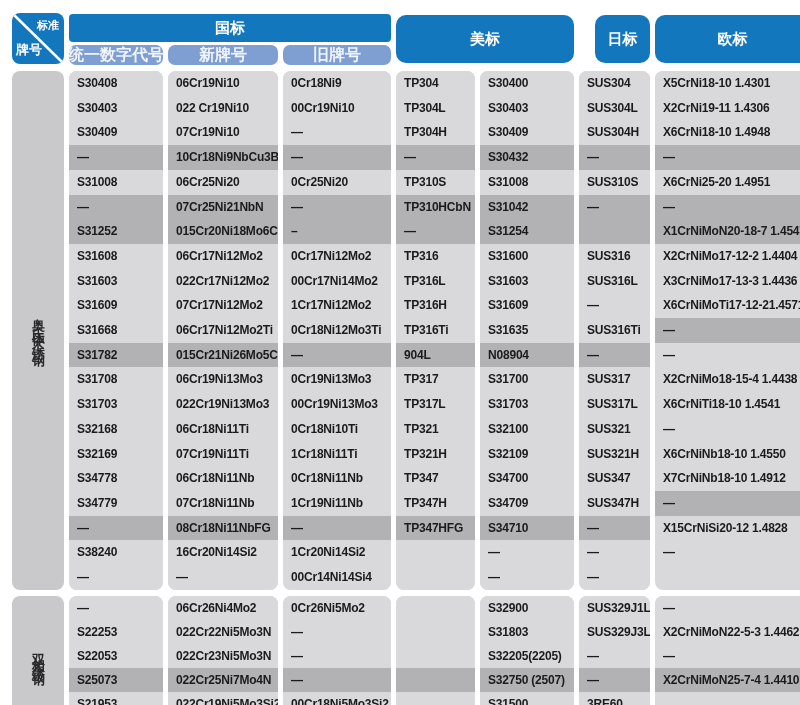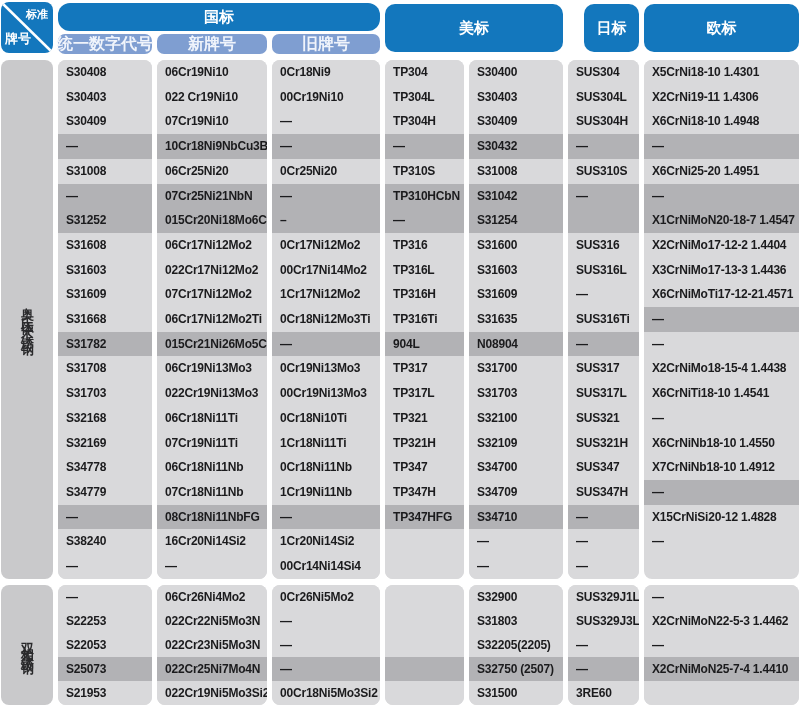--- a/index.html
+++ b/index.html
@@ -12,21 +12,21 @@
   }
   *{box-sizing:border-box;margin:0;padding:0;}
   body{
     background:#fff;
     font-family:"Liberation Sans","DejaVu Sans",sans-serif;
     -webkit-font-smoothing:antialiased;
   }
   .app{
     width:800px;height:705px;
     background:#fff;
-    padding:1px;
+    padding:12px;
     overflow:hidden;
   }
   .grid{
     display:grid;
     grid-template-columns:52px 94px 110px 108px 79px 94px 71px 155px;
     column-gap:5px;
   }
   
   .header{
     grid-template-rows:30px 20px;
@@ -47,21 +47,21 @@
     color:#fff;font-size:11px;font-weight:bold;
   }
   .corner .c-bottom{
     position:absolute;left:4px;bottom:5px;
     color:#fff;font-size:13px;font-weight:bold;
   }
   .band{
     background:var(--header-blue);
     color:#fff;font-size:15px;font-weight:bold;
     display:flex;align-items:center;justify-content:center;
-    border-radius:12px;
+    border-radius:4px;
   }
   .band-gb{grid-column:2/5;grid-row:1;margin-top:2px;}
   .band-tall{grid-row:1/3;margin-top:3px;margin-bottom:2px;border-radius:10px;}
   .band-us{grid-column:5/7;}
   .band-jp{grid-column:7;margin-left:16px;}
   .band-eu{grid-column:8;}
   .pill{
     grid-row:2;
     background:var(--subheader-blue);
     color:#f0f4fb;font-size:16px;font-weight:bold;

